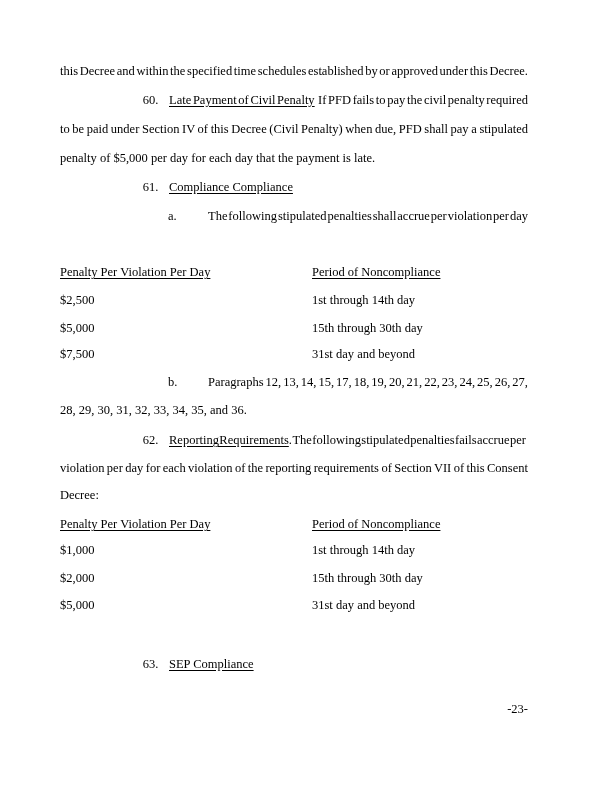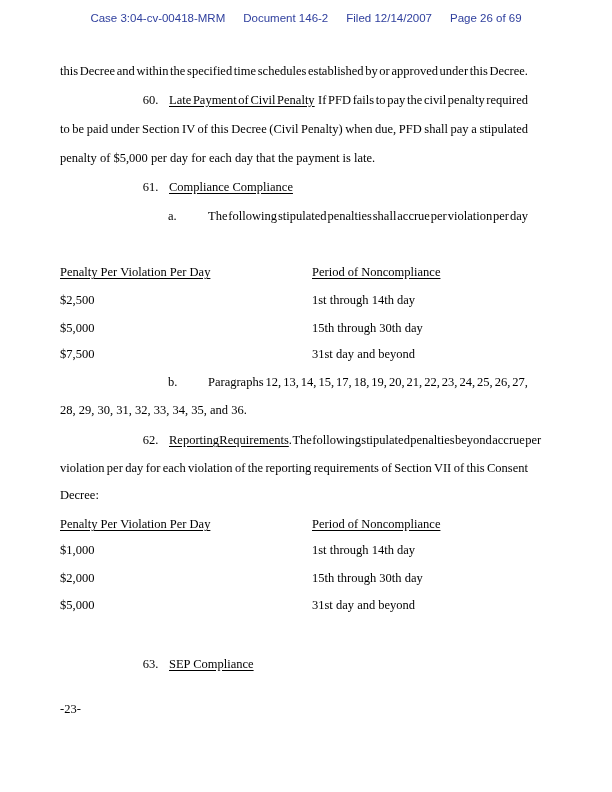--- a/index.html
+++ b/index.html
@@ -33,52 +33,46 @@
     line-height: 16px;
     white-space: pre;
   }
   .ln { display: inline-block; white-space: pre; }
   .sp72  { display: inline-block; width: 72px; }
   .sp108 { display: inline-block; width: 108px; }
   .num   { display: inline-block; width: 37px; text-align: center; }
   .sub   { display: inline-block; width: 40px; }
   .u { text-decoration: underline; text-underline-offset: 2px; }
   .col2 { position: absolute; left: 252px; top: 0; }
-  .center { text-align: left; }
+  .center { text-align: right; }
 </style>
 </head>
 <body>
 
 <div class="page">
 
-  <div class="header">
-    <span>Case 3:04-cv-00418-MRM</span>
-    <span>Document 146-2</span>
-    <span>Filed 12/14/2007</span>
-    <span>Page 26 of 69</span>
-  </div>
 
   <div class="line fit" style="top:63px"><span class="ln" style="word-spacing: -1.45647px;"><span>this Decree and within the specified time schedules established by or approved under this Decree.</span></span></div>
 
   <div class="line fit" style="top:92px"><span class="ln" style="word-spacing: -1.43638px;"><span class="sp72"></span><span class="num">60.</span><span class="u">Late Payment of Civil Penalty</span><span>  If PFD fails to pay the civil penalty required</span></span></div>
   <div class="line fit" style="top:121px"><span class="ln" style="word-spacing: -0.515625px;"><span>to be paid under Section IV of this Decree (Civil Penalty) when due, PFD shall pay a stipulated</span></span></div>
   <div class="line" style="top:150px"><span class="ln"><span>penalty of $5,000 per day for each day that the payment is late.</span></span></div>
 
   <div class="line" style="top:179px"><span class="ln"><span class="sp72"></span><span class="num">61.</span><span class="u">Compliance Compliance</span></span></div>
   <div class="line fit" style="top:208px"><span class="ln" style="word-spacing: -2.20312px; font-family: Liberation Serif, serif;"><span class="sp108"></span><span class="sub">a.</span><span>The following stipulated penalties shall accrue per violation per day</span></span></div>
 
   <div class="line" style="top:264px"><span class="u">Penalty Per Violation Per Day</span><span class="col2 u">Period of Noncompliance</span></div>
   <div class="line" style="top:292px"><span>$2,500</span><span class="col2">1st through 14th day</span></div>
   <div class="line" style="top:320px"><span>$5,000</span><span class="col2">15th through 30th day</span></div>
   <div class="line" style="top:346px"><span>$7,500</span><span class="col2">31st day and beyond</span></div>
 
   <div class="line fit" style="top:374px"><span class="ln" style="word-spacing: -1.11979px;"><span class="sp108"></span><span class="sub">b.</span><span>Paragraphs 12, 13, 14, 15, 17, 18, 19, 20, 21, 22, 23, 24, 25, 26, 27,</span></span></div>
   <div class="line" style="top:402px"><span class="ln"><span>28, 29, 30, 31, 32, 33, 34, 35, and 36.</span></span></div>
 
-  <div class="line fit" style="top:432px"><span class="ln" style="word-spacing: -2.74479px;"><span class="sp72"></span><span class="num">62.</span><span class="u">Reporting Requirements</span><span>.  The following stipulated penalties beyond accrue per</span></span></div>
+  <div class="line fit" style="top:432px"><span class="ln" style="word-spacing: -2.74479px;"><span class="sp72"></span><span class="num">62.</span><span class="u">Reporting Requirements</span><span>.  The following stipulated penalties fails accrue per</span></span></div>
   <div class="line fit" style="top:460px"><span class="ln" style="word-spacing: -0.697917px;"><span>violation per day for each violation of the reporting requirements of Section VII of this Consent</span></span></div>
   <div class="line" style="top:487px"><span class="ln"><span>Decree:</span></span></div>
 
   <div class="line" style="top:516px"><span class="u">Penalty Per Violation Per Day</span><span class="col2 u">Period of Noncompliance</span></div>
   <div class="line" style="top:542px"><span>$1,000</span><span class="col2">1st through 14th day</span></div>
   <div class="line" style="top:570px"><span>$2,000</span><span class="col2">15th through 30th day</span></div>
   <div class="line" style="top:597px"><span>$5,000</span><span class="col2">31st day and beyond</span></div>
 
   <div class="line" style="top:656px"><span class="ln"><span class="sp72"></span><span class="num">63.</span><span class="u">SEP Compliance</span></span></div>
 

